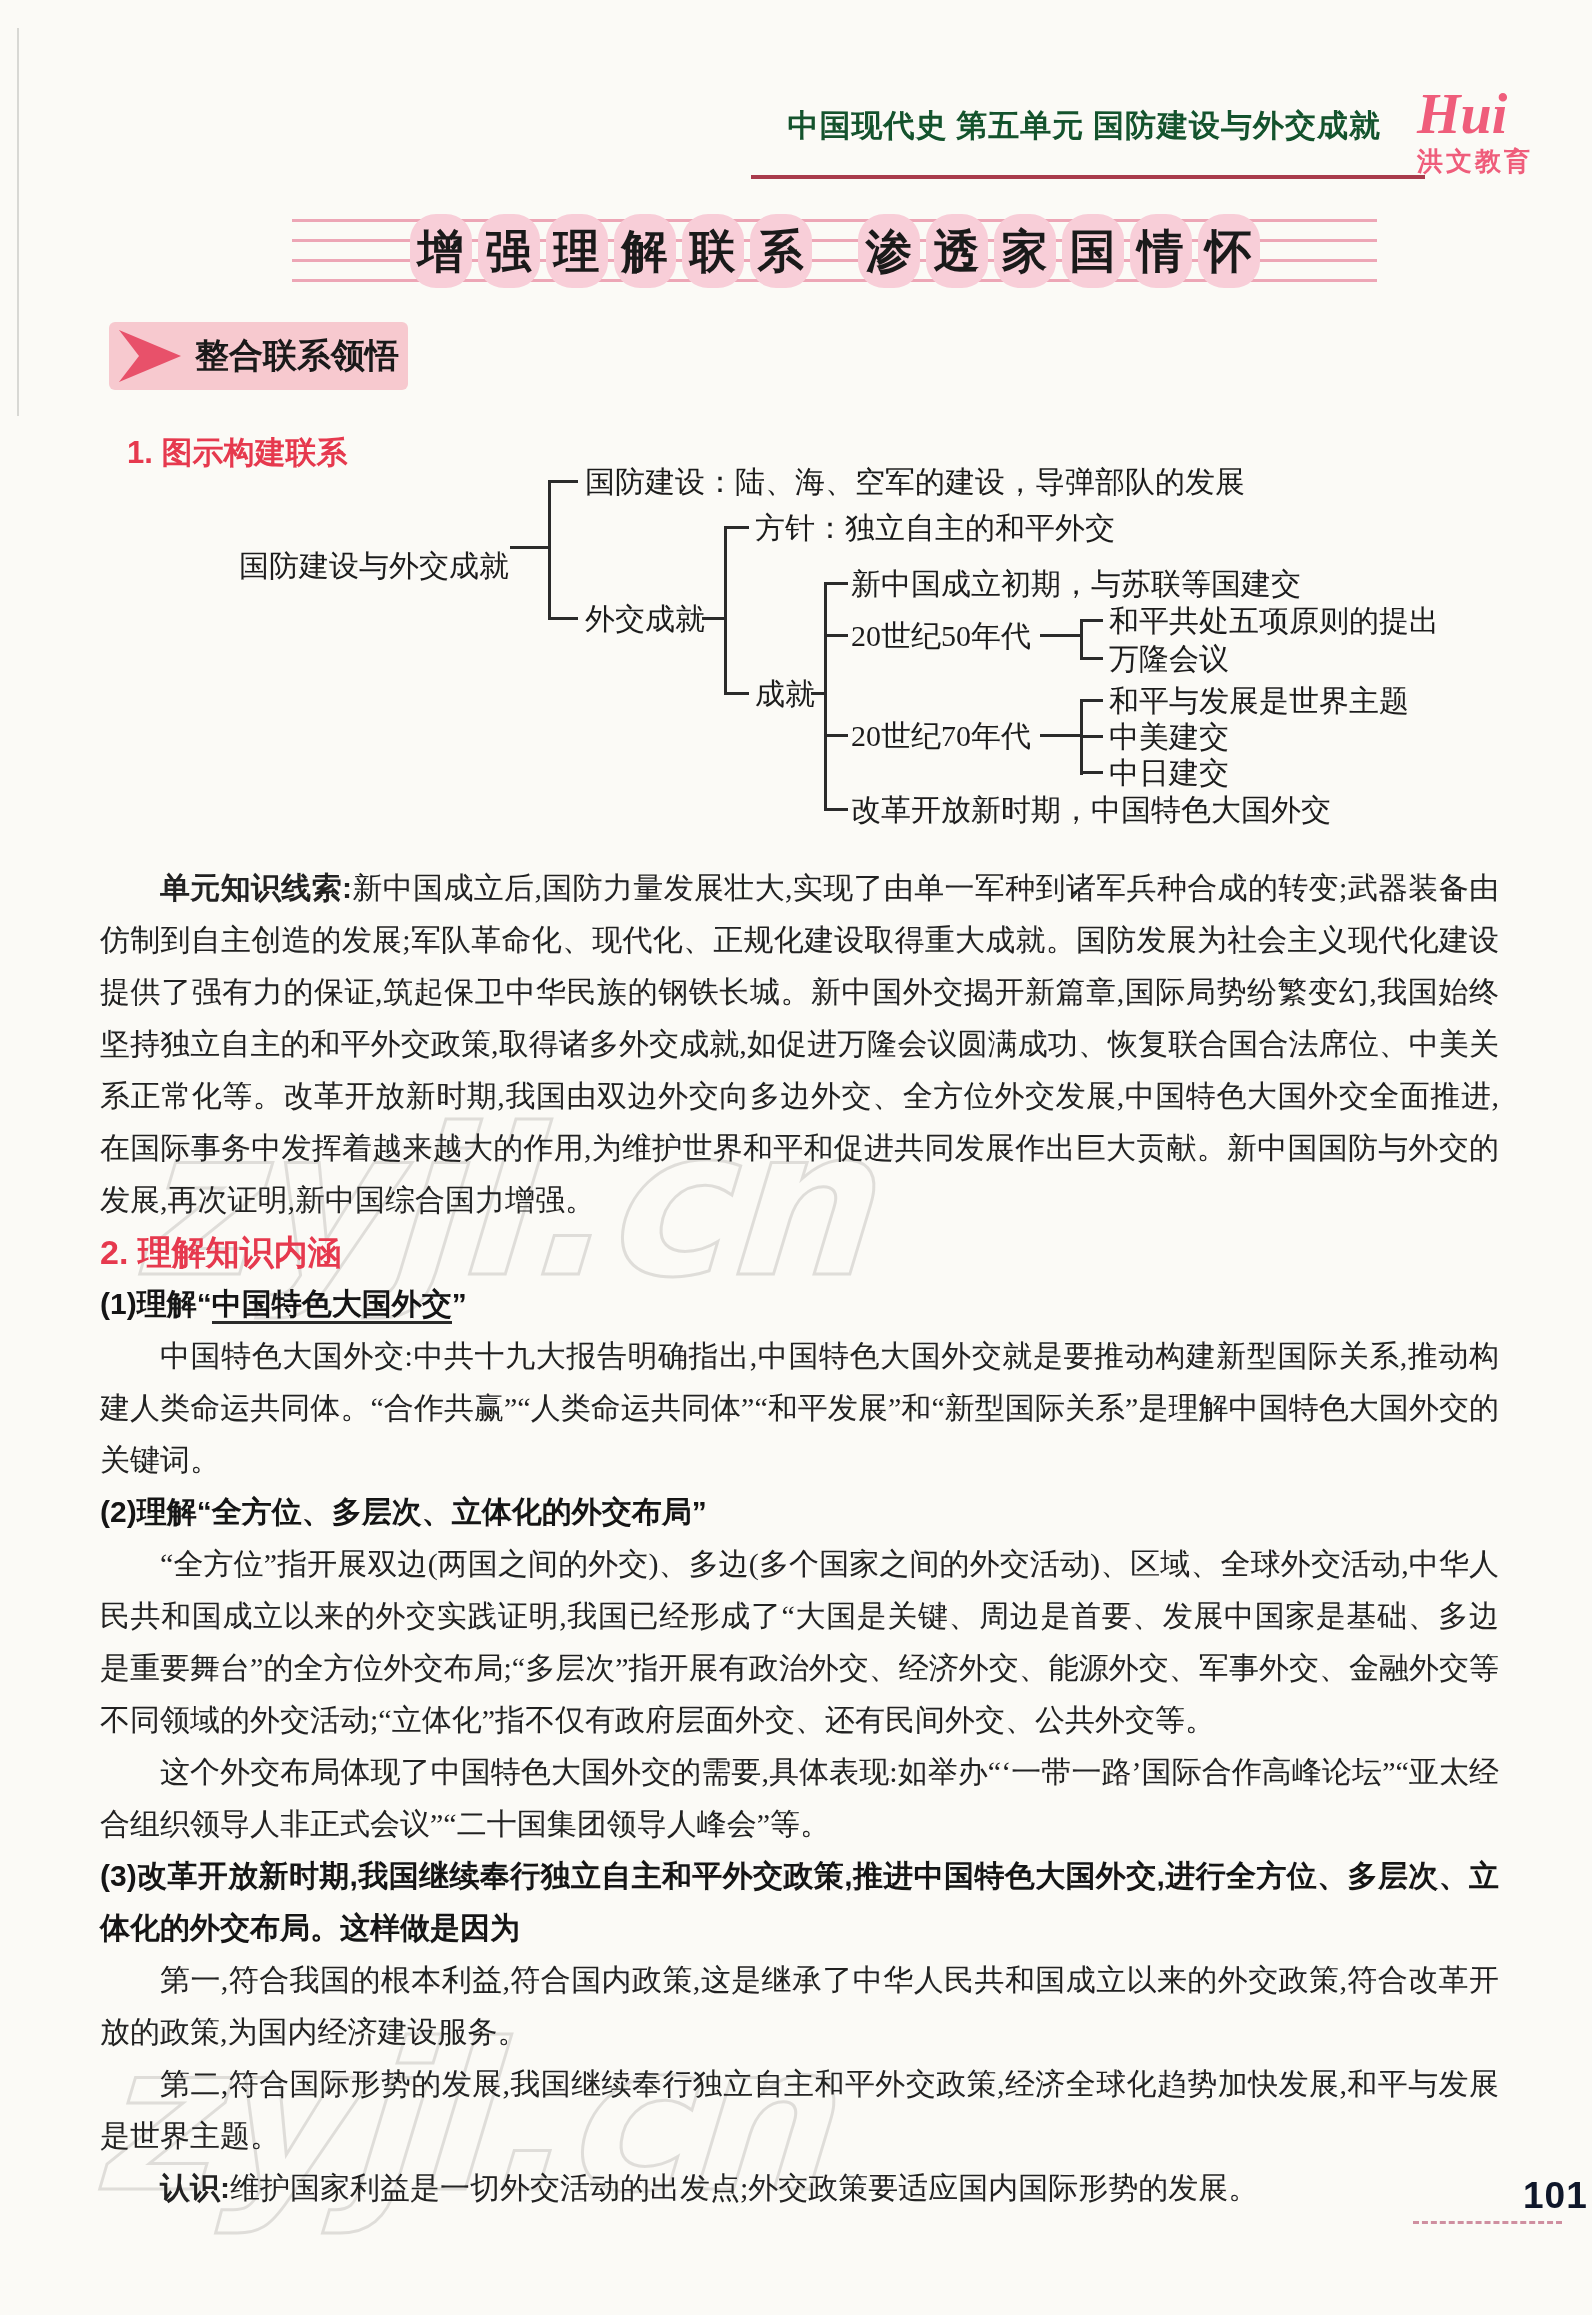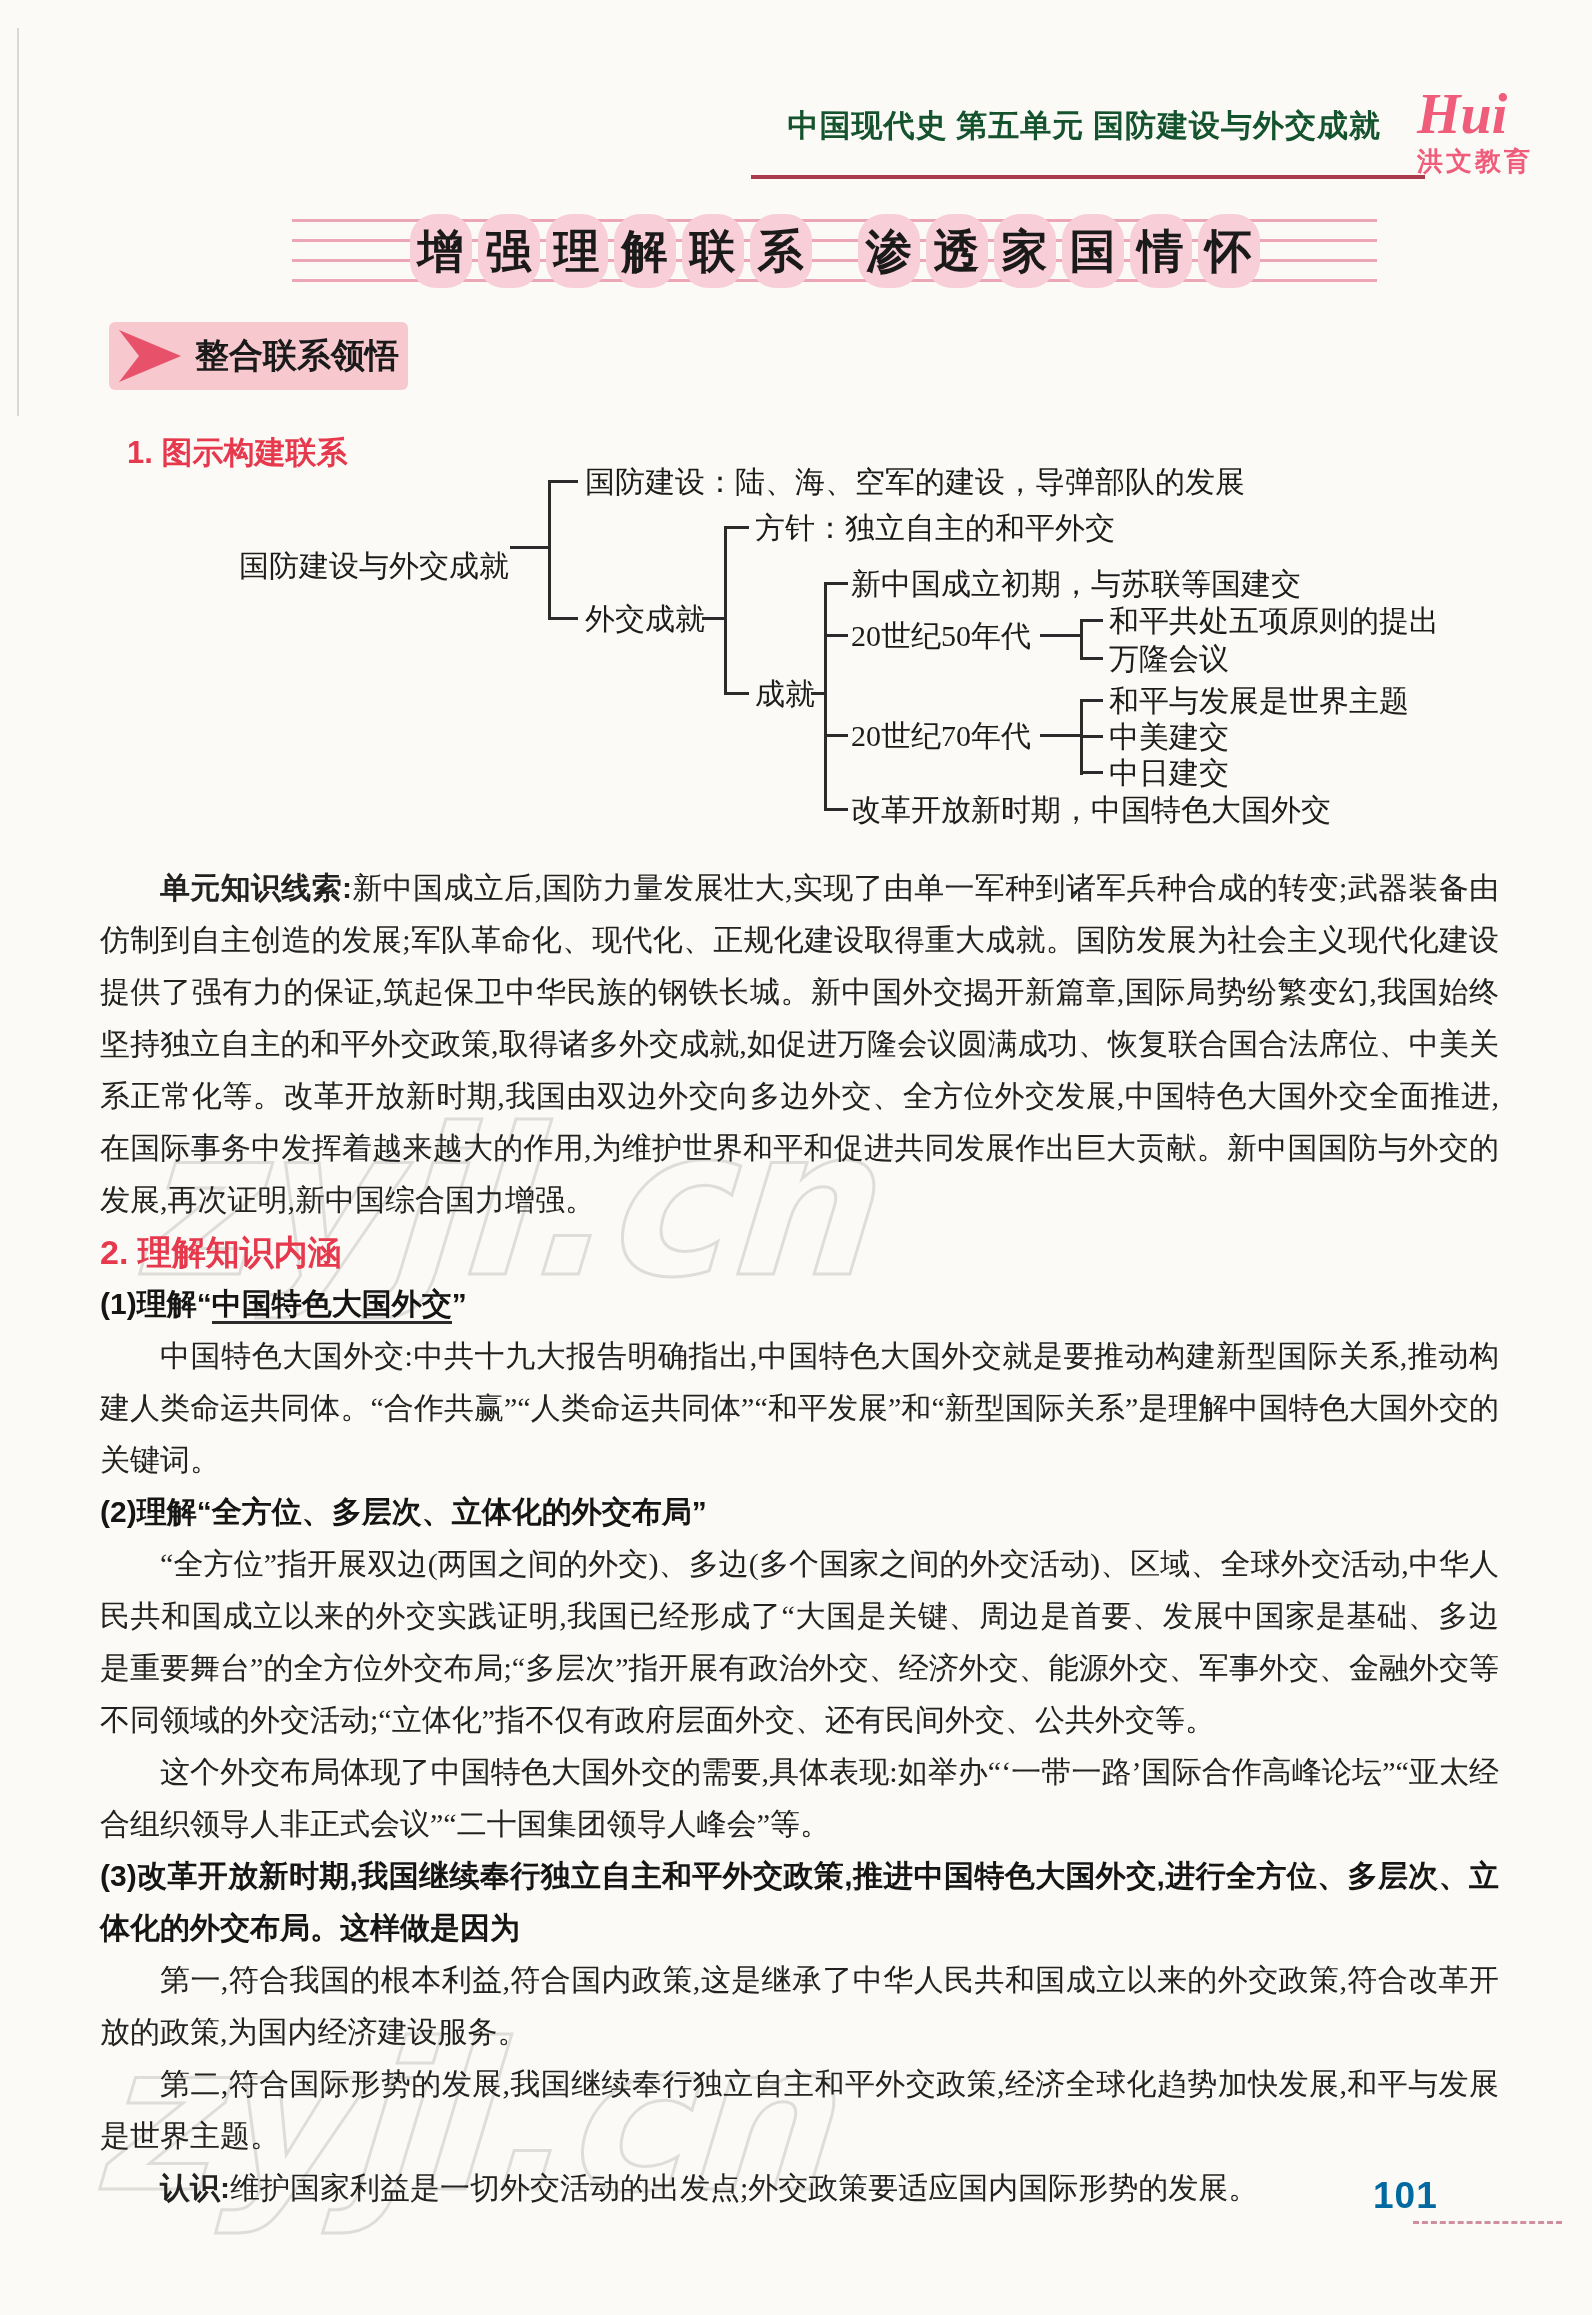--- a/index.html
+++ b/index.html
@@ -42,21 +42,21 @@
   .hline{position:absolute;height:3px;background:#2b2b2b;}
   .vline{position:absolute;width:3px;background:#2b2b2b;}
   
   .flow{position:absolute;left:100px;top:862px;width:1399px;font-size:30px;line-height:52px;text-align:justify;color:#222;}
   .flow p{margin:0;}
   .indent{text-indent:2em;}
   .lead-bold,.sub-h{font-weight:700;font-family:"Liberation Sans","DejaVu Sans",sans-serif;}
   .sub-h{color:#151515;}
   .u-line{border-bottom:3px solid #2b2b2b;padding-bottom:1px;}
   
-  .page-num{position:absolute;left:1373px;top:2175px;font-size:37px;font-weight:700;color:#0369a1;font-family:"Liberation Sans","DejaVu Sans",sans-serif;letter-spacing:1px;}
+  .page-num{position:absolute;left:1523px;top:2175px;font-size:37px;font-weight:700;color:#0f172a;font-family:"Liberation Sans","DejaVu Sans",sans-serif;letter-spacing:1px;}
   .page-dash{position:absolute;left:1413px;top:2221px;width:149px;border-top:3px dashed #cf8fa0;}
   
   .wm{
     position:absolute;font-size:204px;font-style:italic;font-weight:700;
     font-family:"DejaVu Sans","Liberation Sans",sans-serif;
     color:transparent;-webkit-text-stroke:3px #c9c7c3;opacity:.55;
     transform:skewX(-6deg);pointer-events:none;white-space:nowrap;z-index:0;
   }
   .layer{position:relative;z-index:1;}
 </style>

